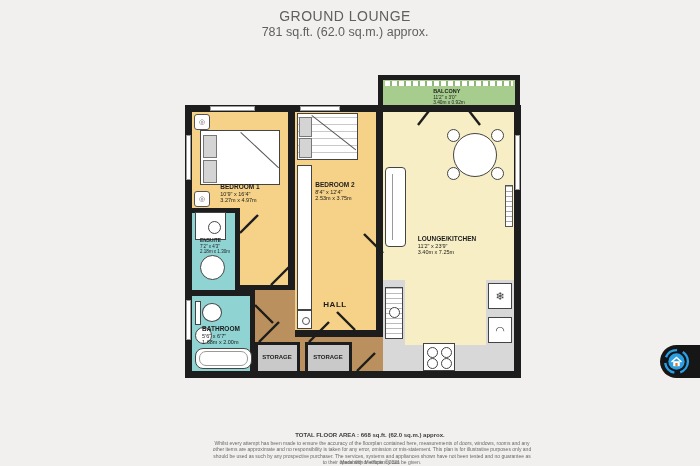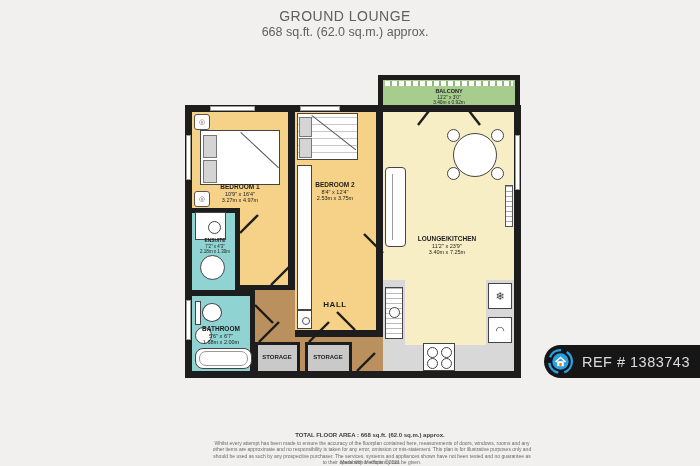--- a/index.html
+++ b/index.html
@@ -60,42 +60,42 @@
   .basin{border-radius:50%;}
   .tub{left:10px;top:243px;width:57px;height:21px;border-radius:8px;}
   .tub:before{content:"";position:absolute;left:3px;top:2px;right:3px;bottom:2px;
               border:1px solid #999;border-radius:7px;}
   .wardrobe{left:112px;top:60px;width:15px;height:145px;}
   .drawer{left:112px;top:205px;width:15px;height:19px;}
   .drawer:before{content:"";position:absolute;left:4px;top:6px;width:6px;height:6px;
                  border:1px solid #555;border-radius:50%;}
   .window{position:absolute;background:#fff;border:1px solid #9a9a9a;box-sizing:border-box;}
   
-  .rlabel{position:absolute;transform:translate(-50%,-50%);text-align:center;color:#1c1c1c;
+  .rlabel{position:absolute;transform:translate(-50%,-50%);color:#1c1c1c;
           line-height:1.2;white-space:nowrap;}
   .rname{font-weight:bold;font-size:6.5px;display:block;}
   .rdim{font-size:5.5px;display:block;}
   .balcony .rname{font-size:5.5px;} .balcony .rdim{font-size:4.8px;}
   .big{font-size:8px;font-weight:bold;letter-spacing:.5px;}
   .stlabel{font-size:6px;font-weight:bold;}
   
   .footer-total{top:432px;left:60px;width:620px;text-align:center;font-size:6px;font-weight:bold;color:#3d3d3d;}
   .footer-disc{top:440px;left:212px;width:320px;text-align:center;font-size:5px;color:#6a6a6a;line-height:1.25;}
   .footer-credit{top:459px;left:60px;width:620px;text-align:center;font-size:5px;color:#6a6a6a;}
   
   .badge{top:345px;right:0;height:33px;background:#161616;border-radius:17px 0 0 17px;
          display:flex;align-items:center;padding:0 10px 0 3px;gap:8px;}
   .badge-text{color:#dcdcdc;font-size:14.5px;letter-spacing:.5px;}
   svg{display:block;}
 </style>
 </head>
 <body>
 
 <div class="abs title">GROUND LOUNGE</div>
-<div class="abs subtitle">668 sq.ft. (62.0 sq.m.) approx.</div>
+<div class="abs subtitle">781 sq.ft. (62.0 sq.m.) approx.</div>
 
 <div class="abs plan">
 
   <div class="abs balcony">
     <div class="rail"></div>
     <div class="rlabel" style="left:50%;top:17px;">
       <span class="rname">BALCONY</span>
       <span class="rdim">11'2" x 3'0"</span>
       <span class="rdim">3.40m x 0.92m</span>
     </div>
@@ -217,14 +217,13 @@
 
 <div class="abs badge">
   <svg width="27" height="27" viewBox="0 0 27 27">
     <circle cx="13.5" cy="13.5" r="13" fill="#10151c"></circle>
     <circle cx="13.5" cy="13.5" r="11.4" fill="none" stroke="#2b9fe0" stroke-width="2.4" stroke-dasharray="14 6"></circle>
     <circle cx="13.5" cy="13.5" r="8.2" fill="#2b9fe0"></circle>
     <path d="M8.5 14 L13.5 9.5 L18.5 14" fill="none" stroke="#ffffff" stroke-width="1.6"></path>
     <rect x="10.2" y="13.2" width="6.6" height="5" fill="#ffffff"></rect>
     <rect x="12.4" y="15" width="2.2" height="3.2" fill="#e87722"></rect>
   </svg>
-  <span class="badge-text">REF # 1383743</span>
 </div>
 
 </body></html>

